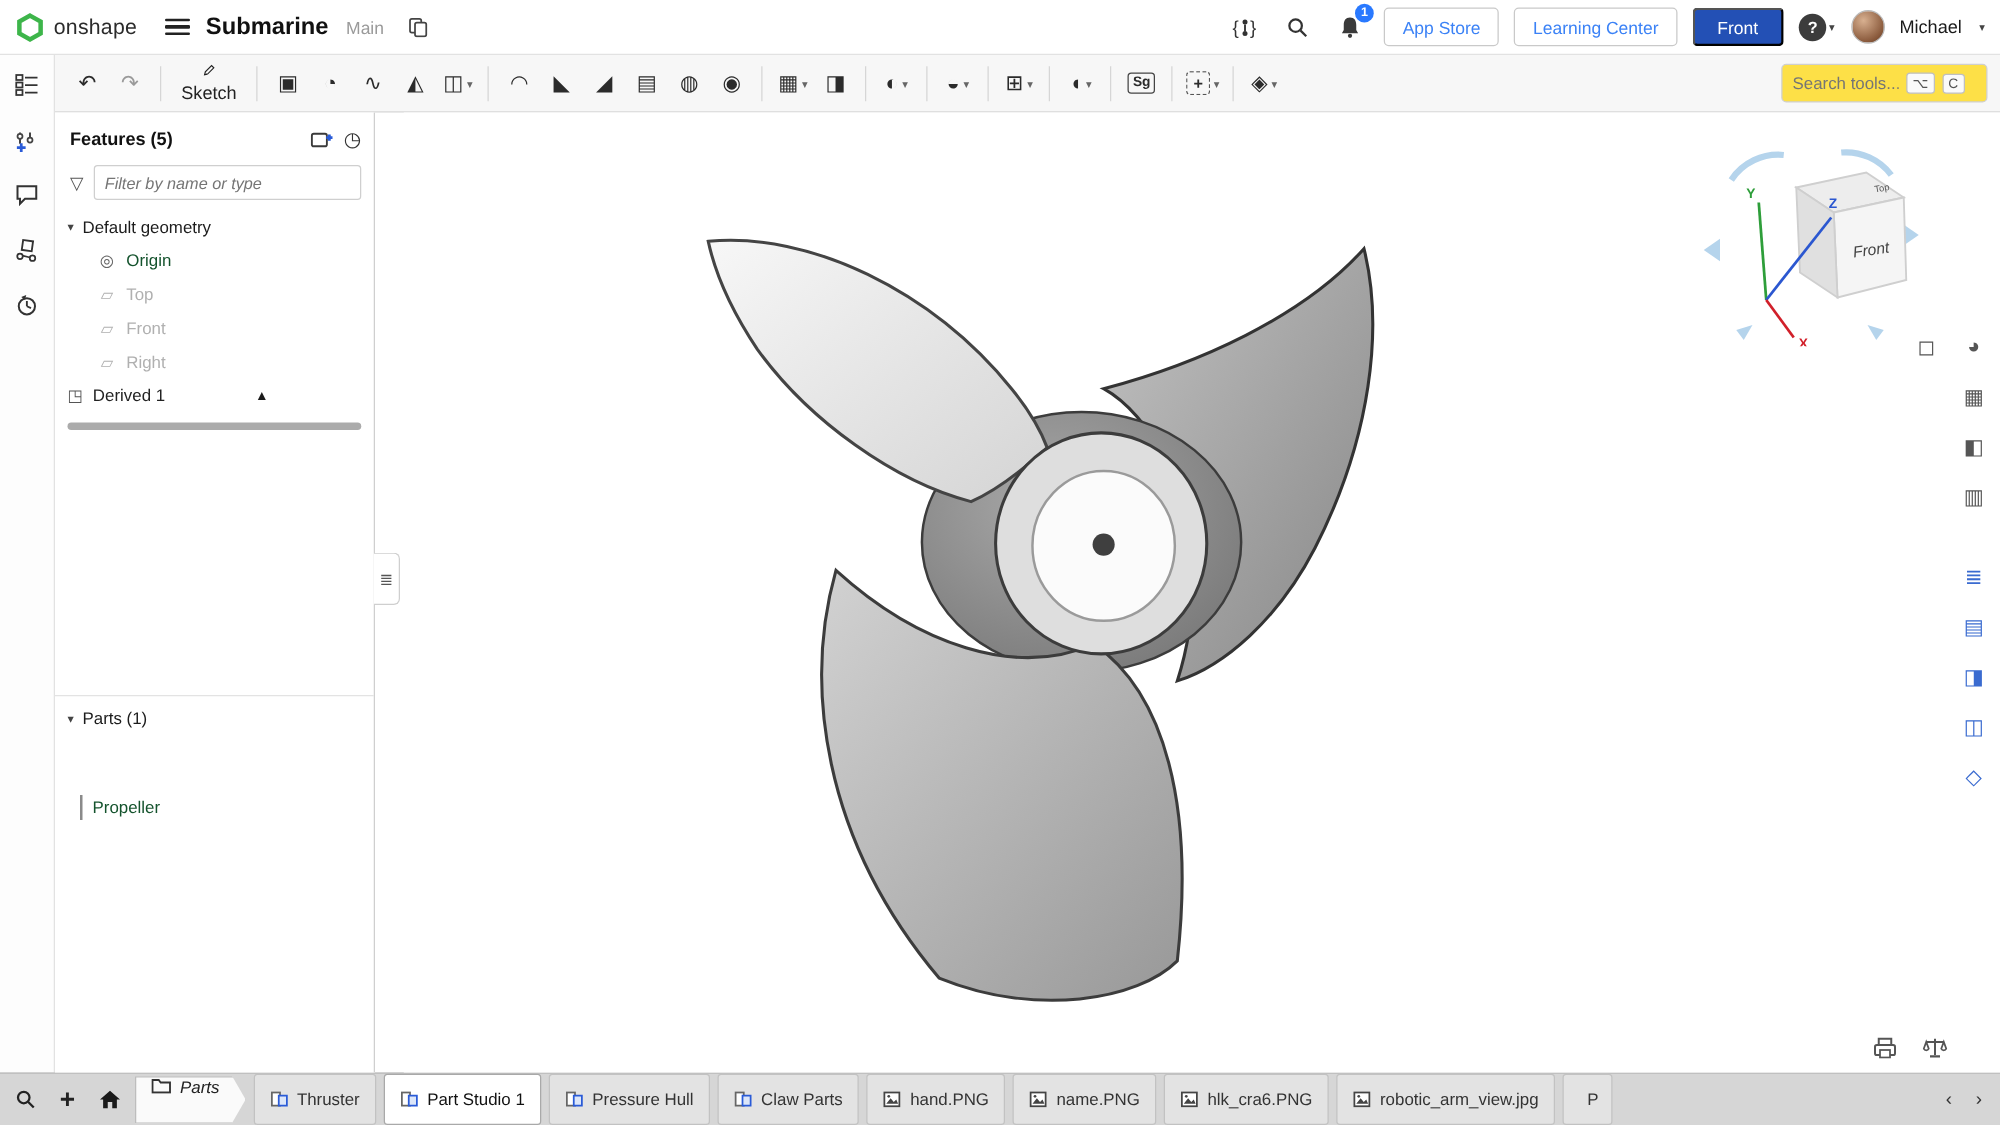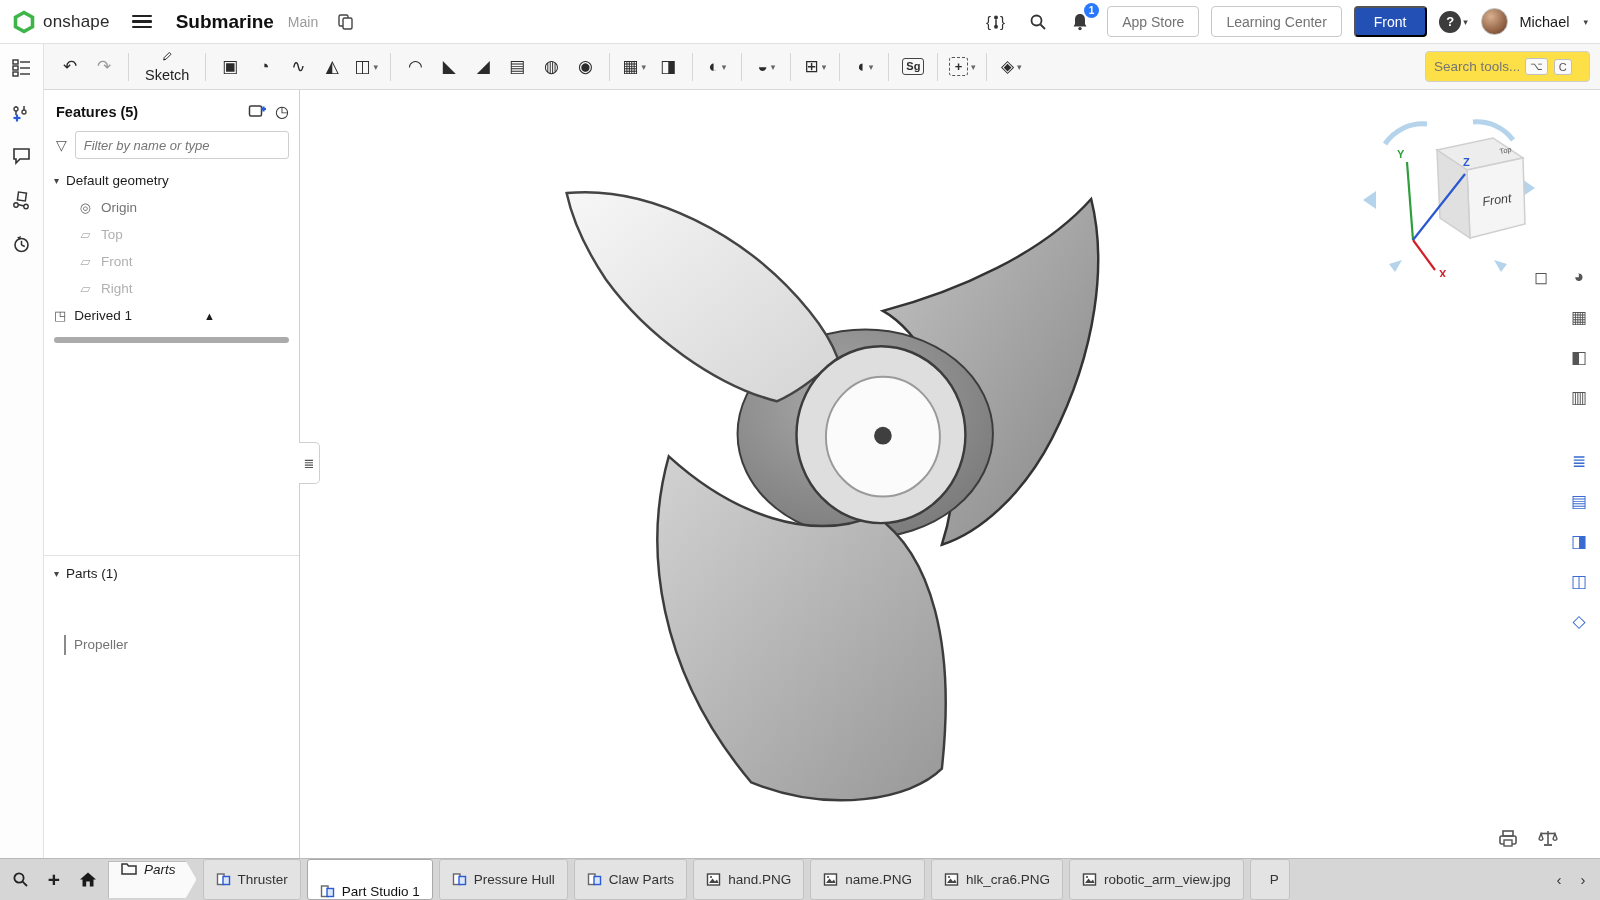--- a/index.html
+++ b/index.html
@@ -9,30 +9,30 @@
     color: #222; background: #fff; overflow: hidden;
     display: flex; flex-direction: column;
   }
   
   .topbar { flex: 0 0 44px; display: flex; align-items: center; gap: 12px;
             padding: 0 12px; background: #fff; border-bottom: 1px solid #e2e2e2; }
   .logo-wrap { display: flex; align-items: center; gap: 7px; }
   .logo-word { font-size: 17px; font-weight: 500; color: #2b2b2b; letter-spacing: .2px; }
   .hamburger { width: 20px; display: flex; flex-direction: column; gap: 3px; margin-left: 10px; cursor: pointer; }
   .hamburger i { height: 2.5px; background: #222; border-radius: 1px; }
-  .doc-title { font-size: 19px; font-weight: 700; color: #111; margin-left: 12px; }
+  .doc-title { font-size: 19px; font-weight: 700; color: #111; margin-left: 1px; }
   .doc-ws { font-size: 14px; color: #9a9a9a; margin-left: 2px; }
   .icon-btn { width: 30px; height: 30px; display: flex; align-items: center; justify-content: center;
               border-radius: 4px; cursor: pointer; color: #333; position: relative; }
   .spacer { flex: 1; }
   .badge { position: absolute; top: -4px; right: -4px; min-width: 15px; height: 15px; border-radius: 8px;
            background: #2979ff; color: #fff; font-size: 10px; font-weight: 700;
            display: flex; align-items: center; justify-content: center; padding: 0 3px; }
   .top-btn { height: 31px; padding: 0 14px; display: flex; align-items: center; background: #fff;
-             border: 1px solid #c9c9c9; border-radius: 4px; font-size: 14px; color: #737373;
+             border: 1px solid #c9c9c9; border-radius: 4px; font-size: 14px; color: #3b82f6;
              cursor: pointer; white-space: nowrap; }
   .share-btn { height: 31px; padding: 0 18px; display: flex; align-items: center; background: #2350b5;
                border-radius: 4px; font-size: 14px; color: #fff; cursor: pointer; font-weight: 500; }
   .help-circle { width: 22px; height: 22px; border-radius: 50%; background: #3c3c3c; color: #fff;
                  font-size: 13px; font-weight: 700; display: flex; align-items: center; justify-content: center; }
   .caret { font-size: 9px; color: #444; margin-left: 2px; }
   .avatar { width: 27px; height: 27px; border-radius: 50%;
             background: radial-gradient(circle at 35% 30%, #d8b090, #8a5a3c 70%, #5d3a26); border: 1px solid #bbb; }
   .user-name { font-size: 14.5px; color: #1a1a1a; font-weight: 500; }
 
@@ -75,21 +75,21 @@
   .fp-filter { display: flex; align-items: center; gap: 8px; padding: 4px 10px 8px 12px; }
   .funnel { color: #555; font-size: 14px; }
   .fp-filter input { flex: 1; height: 28px; border: 1px solid #cfcfcf; border-radius: 3px; padding: 0 8px;
                      font-size: 13px; font-style: italic; color: #777; outline: none;
                      font-family: "Liberation Sans", sans-serif; }
   .tree-group { display: flex; align-items: center; gap: 7px; height: 27px; padding: 0 10px; cursor: pointer; }
   .tree-group .chev { font-size: 10px; color: #444; }
   .tree-group .glabel { color: #1c1c1c; }
   .tree-item { display: flex; align-items: center; gap: 8px; height: 27px; padding-left: 34px; cursor: pointer; }
   .tree-item .ticon { font-size: 13px; color: #666; width: 15px; text-align: center; }
-  .tree-item .tlabel { color: #737373; }
+  .tree-item .tlabel { color: #14532d; }
   .tree-item.muted .ticon, .tree-item.muted .tlabel { color: #b0b0b0; }
   .tree-feature { display: flex; align-items: center; gap: 8px; height: 27px; padding: 0 10px; cursor: pointer; }
   .warn { font-size: 11px; color: #1a1a1a; margin-left: 64px; }
   .rollback { height: 6px; background: #ababab; border-radius: 3px; margin: 8px 10px 0 10px; cursor: ns-resize; }
   .fp-divider { height: 1px; background: #e3e3e3; margin-top: 212px; }
   .collapse-handle { position: absolute; right: -21px; top: 352px; width: 21px; height: 42px;
                      background: #fff; border: 1px solid #cfcfcf; border-left: none;
                      border-radius: 0 5px 5px 0; display: flex; align-items: center; justify-content: center;
                      color: #555; font-size: 13px; cursor: pointer; z-index: 5; }
 
@@ -113,21 +113,21 @@
   .tab-tool { width: 28px; height: 28px; display: flex; align-items: center; justify-content: center;
               color: #222; font-size: 17px; cursor: pointer; }
   .plus-btn { font-size: 21px; font-weight: 700; color: #222; }
   .home-btn { font-size: 19px; color: #111; }
   .folder-tab { display: flex; align-items: flex-start; gap: 7px; height: 38px; padding: 0 20px 0 12px;
                 background: #fafafa; border: 1px solid #bdbdbd; font-size: 13.5px; color: #222; cursor: pointer;
                 clip-path: polygon(0 0, calc(100% - 11px) 0, 100% 50%, calc(100% - 11px) 100%, 0 100%); font-style: italic; }
   .tab { display: flex; align-items: center; gap: 7px; height: 41px; padding: 0 12px;
          background: #e3e3e3; border: 1px solid #c2c2c2; border-radius: 3px; font-size: 13.5px;
          color: #333; cursor: pointer; white-space: nowrap; }
-  .tab.active { background: #ffffff; border-color: #a9a9a9; color: #111; align-items: flex-end; }
+  .tab.active { background: #ffffff; border-color: #a9a9a9; color: #111; }
   .tab.partial { max-width: 40px; overflow: hidden; }
   .tab-scroll { margin-left: auto; display: flex; gap: 2px; }
   .scroll-btn { width: 22px; height: 28px; display: flex; align-items: center; justify-content: center;
                 font-size: 15px; color: #333; cursor: pointer; }
   svg { display: block; }
 </style>
 </head>
 <body>
 
 <div class="topbar">

